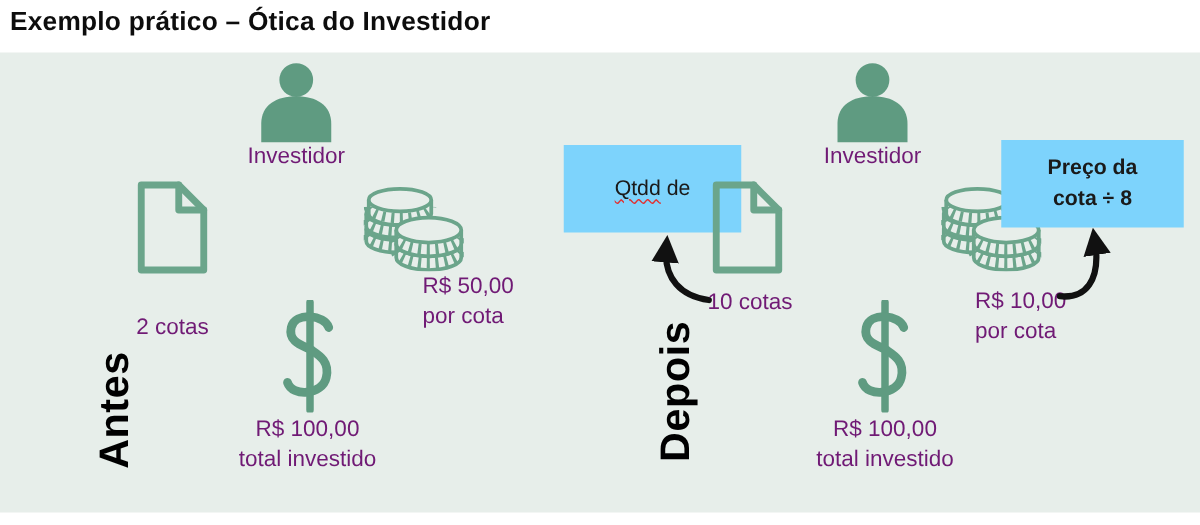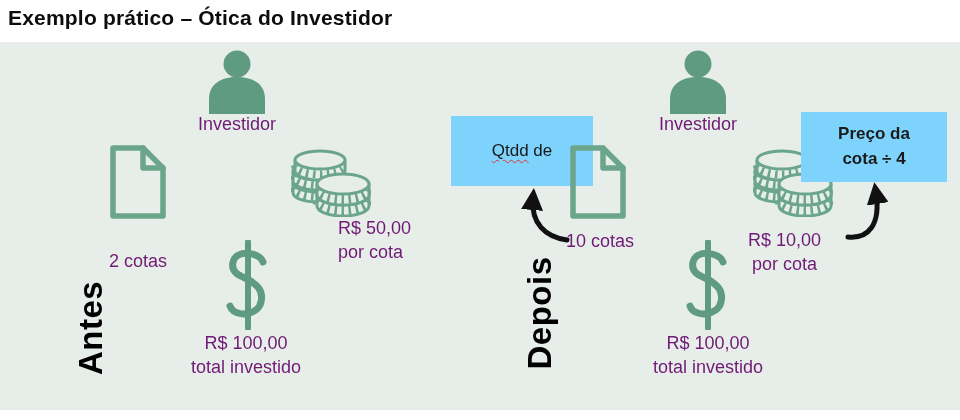--- a/index.html
+++ b/index.html
@@ -150,28 +150,28 @@
         <ellipse cx="29" cy="11" rx="25" ry="9"></ellipse>
         <path d="M26 46 v11 A26 10 0 0 0 78 57 v-11"></path>
         <path d="M26 51.5 A26 10 0 0 0 78 51.5" fill="none" stroke-width="9" stroke-dasharray="2.5 4.5"></path>
         <ellipse cx="52" cy="46" rx="26" ry="10"></ellipse>
         <path d="M26 35 v11 A26 10 0 0 0 78 46 v-11"></path>
         <path d="M26 40.5 A26 10 0 0 0 78 40.5" fill="none" stroke-width="9" stroke-dasharray="2.5 4.5"></path>
         <ellipse cx="52" cy="35" rx="26" ry="10"></ellipse>
       </g>
     </svg>
   </div>
-  <div class="abs label" style="left:748px; top:229px;text-align:center;">
+  <div class="abs label" style="left:780px; top:229px;">
     <div>R$ 10,00</div>
     <div>por cota</div>
   </div>
 
   <div class="abs callout" style="left:801px; top:112px; width:146px; height:70px;font-weight:bold;">
     <div>Preço da</div>
-    <div>cota ÷ 4</div>
+    <div>cota ÷ 8</div>
   </div>
 
   <div class="abs" style="left:835px; top:175px;">
     <svg width="60" height="72" viewBox="0 0 60 72">
       <defs>
         <marker id="ah2" viewBox="0 0 10 10" refX="5" refY="5" markerWidth="4.4" markerHeight="4.4" orient="auto-start-reverse">
           <path d="M0 0 L10 5 L0 10 Z" fill="#111111"></path>
         </marker>
       </defs>
       <path d="M13 62 C33 64, 46 50, 41 18" fill="none" stroke="#111111" stroke-width="5" stroke-linecap="round" marker-end="url(#ah2)"></path>

